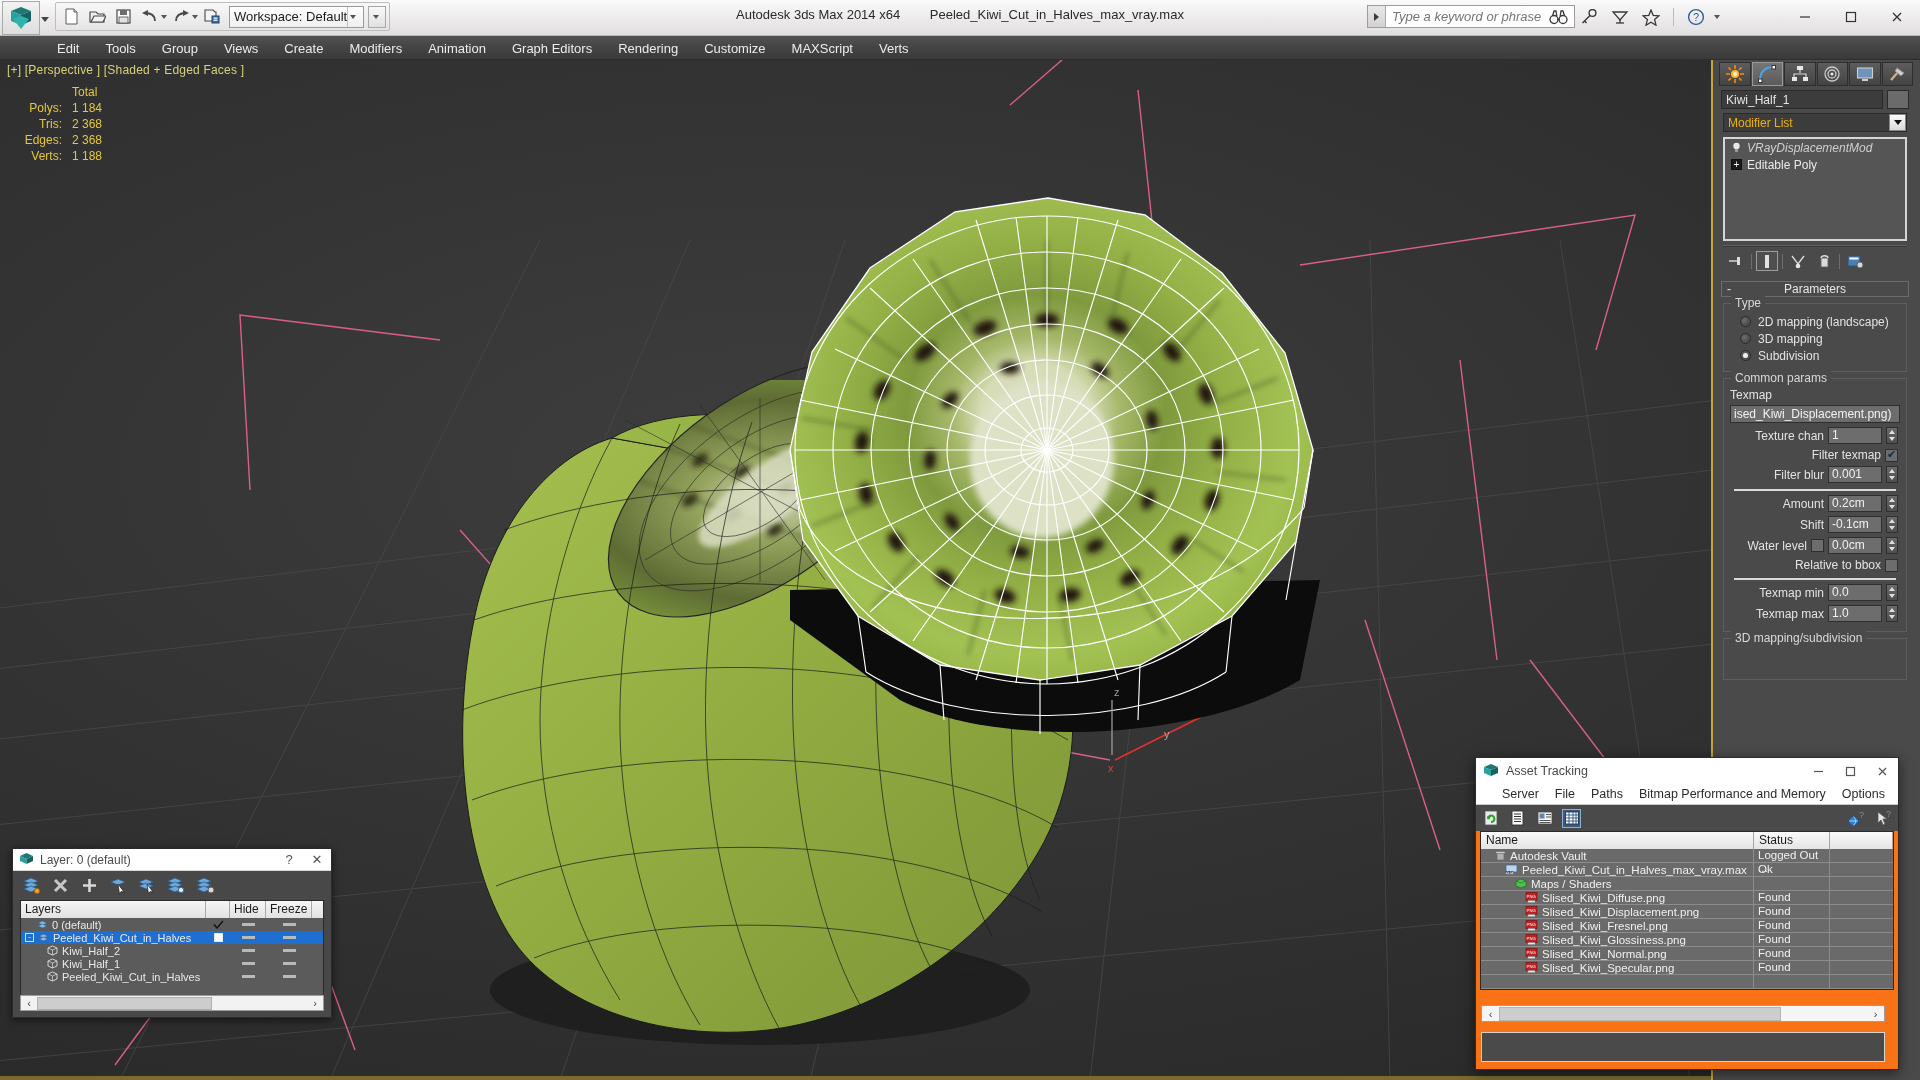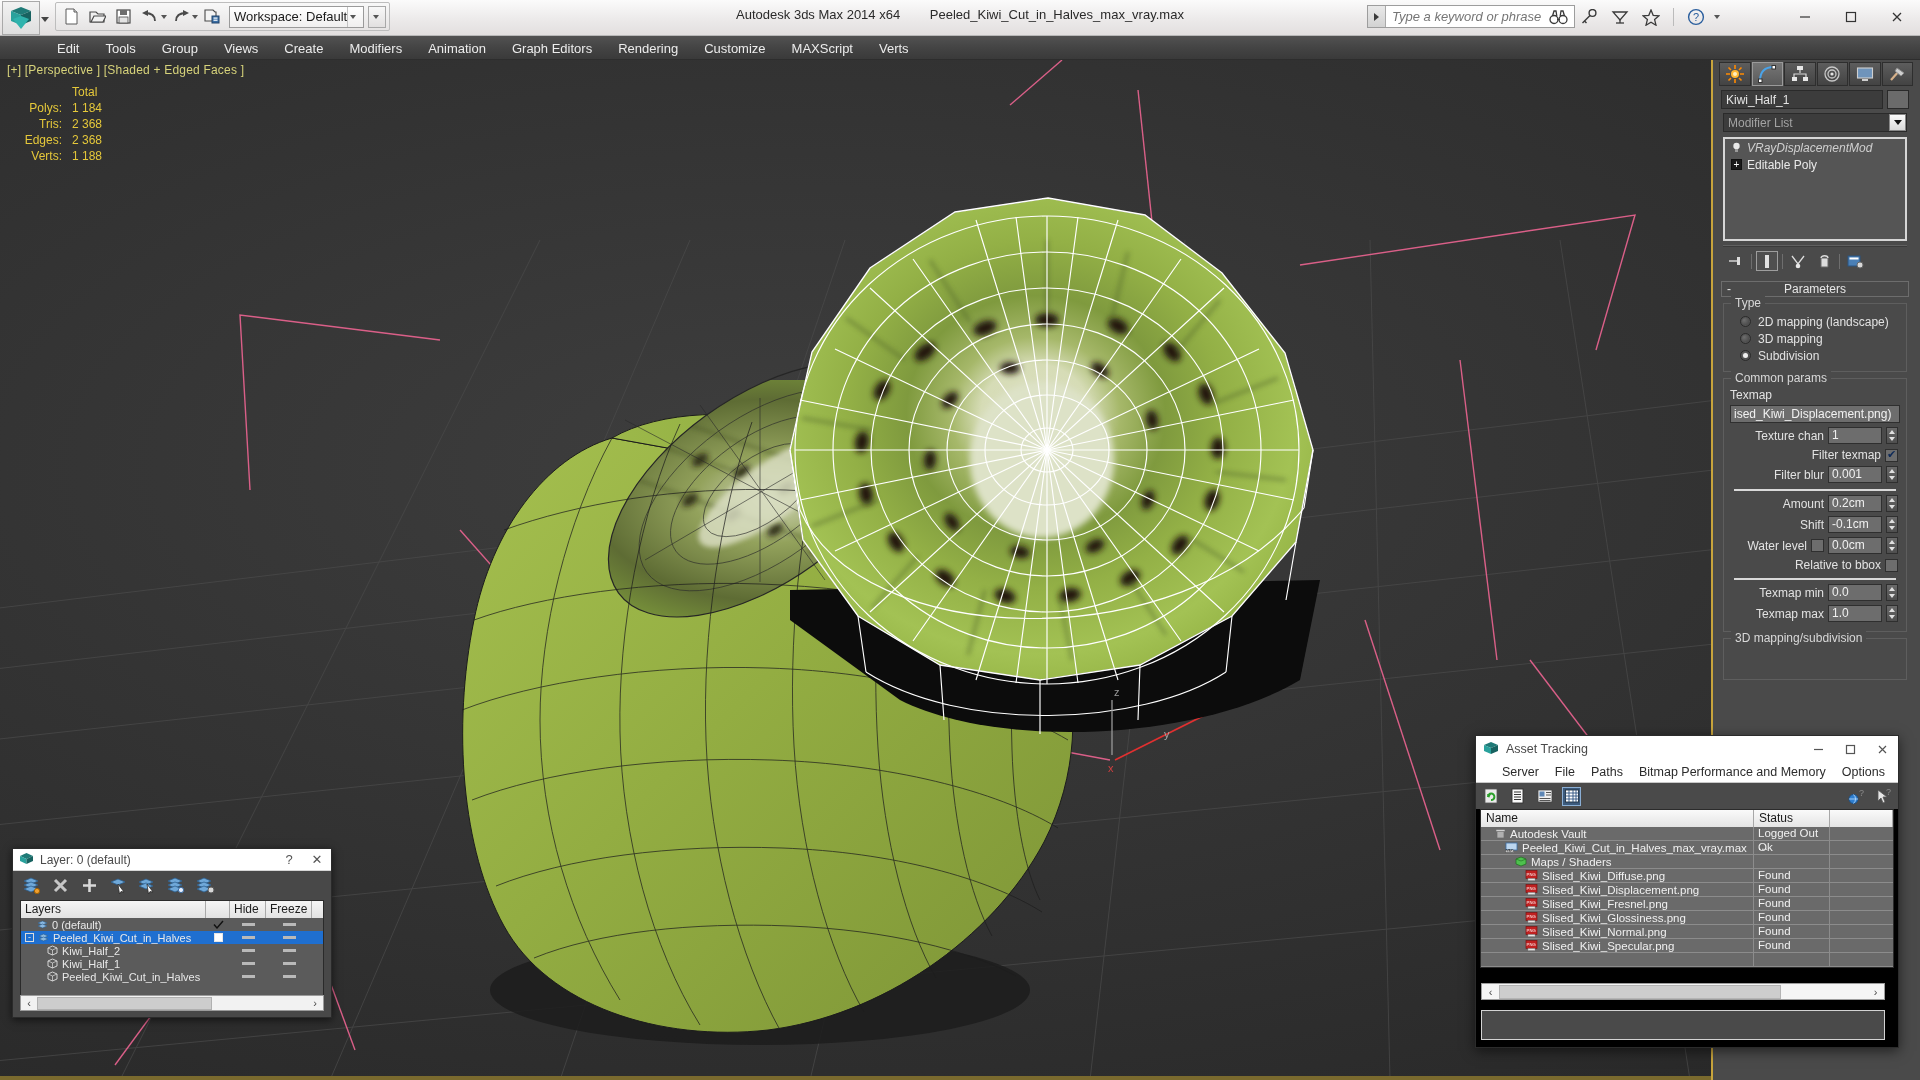--- a/index.html
+++ b/index.html
@@ -114,21 +114,21 @@
   }
   .cmd-tab.active { background:linear-gradient(#767676,#5a5a5a); border-color:#9a9a9a; }
   .cmd-namerow { display:flex; align-items:center; gap:4px; padding: 4px 4px 2px 4px; }
   .cmd-name {
     flex:1; height:19px; background:#3c3c3c; border:1px solid #2a2a2a;
     color:#e4e4e4; font-size:12px; padding: 1px 4px; line-height:16px;
   }
   .cmd-swatch { width:22px;height:19px; background:#6b6b6b; border:1px solid #2a2a2a; }
   .cmd-modlist {
     margin: 2px 6px 0 6px; height:19px; background:#3c3c3c; border:1px solid #2a2a2a;
-    display:flex; align-items:center; color:#a3a3a3; font-size:12px; padding-left:4px;
+    display:flex; align-items:center; color:#eab308; font-size:12px; padding-left:4px;
   }
   .cmd-modlist .ddbtn {
     margin-left:auto; width:17px; height:17px; background:linear-gradient(#fbfbfb,#d9d9d9);
     border:1px solid #888; display:flex;align-items:center;justify-content:center;
   }
   .cmd-modlist .ddbtn i { width:0;height:0;border-left:4px solid transparent;border-right:4px solid transparent;border-top:5px solid #111;}
   .modstack {
     margin: 5px 6px 0 6px; height:104px; background:#555555; border:2px solid #d6d6d6;
     overflow:hidden;
   }
@@ -216,22 +216,22 @@
   .dash { width:13px;height:3px;background:#b9b9b9; }
   .hscroll {
     position:absolute; left:7px; bottom:6px; width:304px; height:16px;
     background:#f2f2f2; border:1px solid #9b9b9b; display:flex; align-items:center;
   }
   .hscroll .arw { width:16px;height:14px; display:flex;align-items:center;justify-content:center; color:#4a4a4a; font-size:11px;}
   .hscroll .thumb { height:13px; background:#cdcdcd; border:1px solid #b0b0b0; }
 
   
   .assetwin {
-    position:absolute; left:1475px; top:735px; width:424px; height:313px;
-    background:#000000; border:1px solid #2b2b2b; box-shadow:0 3px 12px rgba(0,0,0,.55);
+    position:absolute; left:1475px; top:757px; width:424px; height:313px;
+    background:#f97316; border:1px solid #2b2b2b; box-shadow:0 3px 12px rgba(0,0,0,.55);
   }
   .aw-title { height:26px; background:#fff; display:flex; align-items:center; padding-left:7px; gap:7px; }
   .aw-title .t { font-size:12.5px; color:#494949; }
   .aw-ctl { margin-left:auto; display:flex; }
   .aw-ctl .b { width:32px;height:26px;display:flex;align-items:center;justify-content:center;color:#555; }
   .aw-menu { height:21px; background:#fff; display:flex; align-items:center; padding-left:18px; border-bottom:1px solid #c8c8c8;}
   .aw-menu .m { font-size:12.5px; color:#2c2c2c; padding: 1px 8px; }
   .aw-tools { height:26px; background:#4a4a4a; display:flex; align-items:center; padding: 0 5px; gap:8px; }
   .aw-tools .tb { width:19px;height:19px; display:flex;align-items:center;justify-content:center; }
   .aw-tools .tb.sel { border:1px solid #8aaed4; background:#3c5a7c; }

